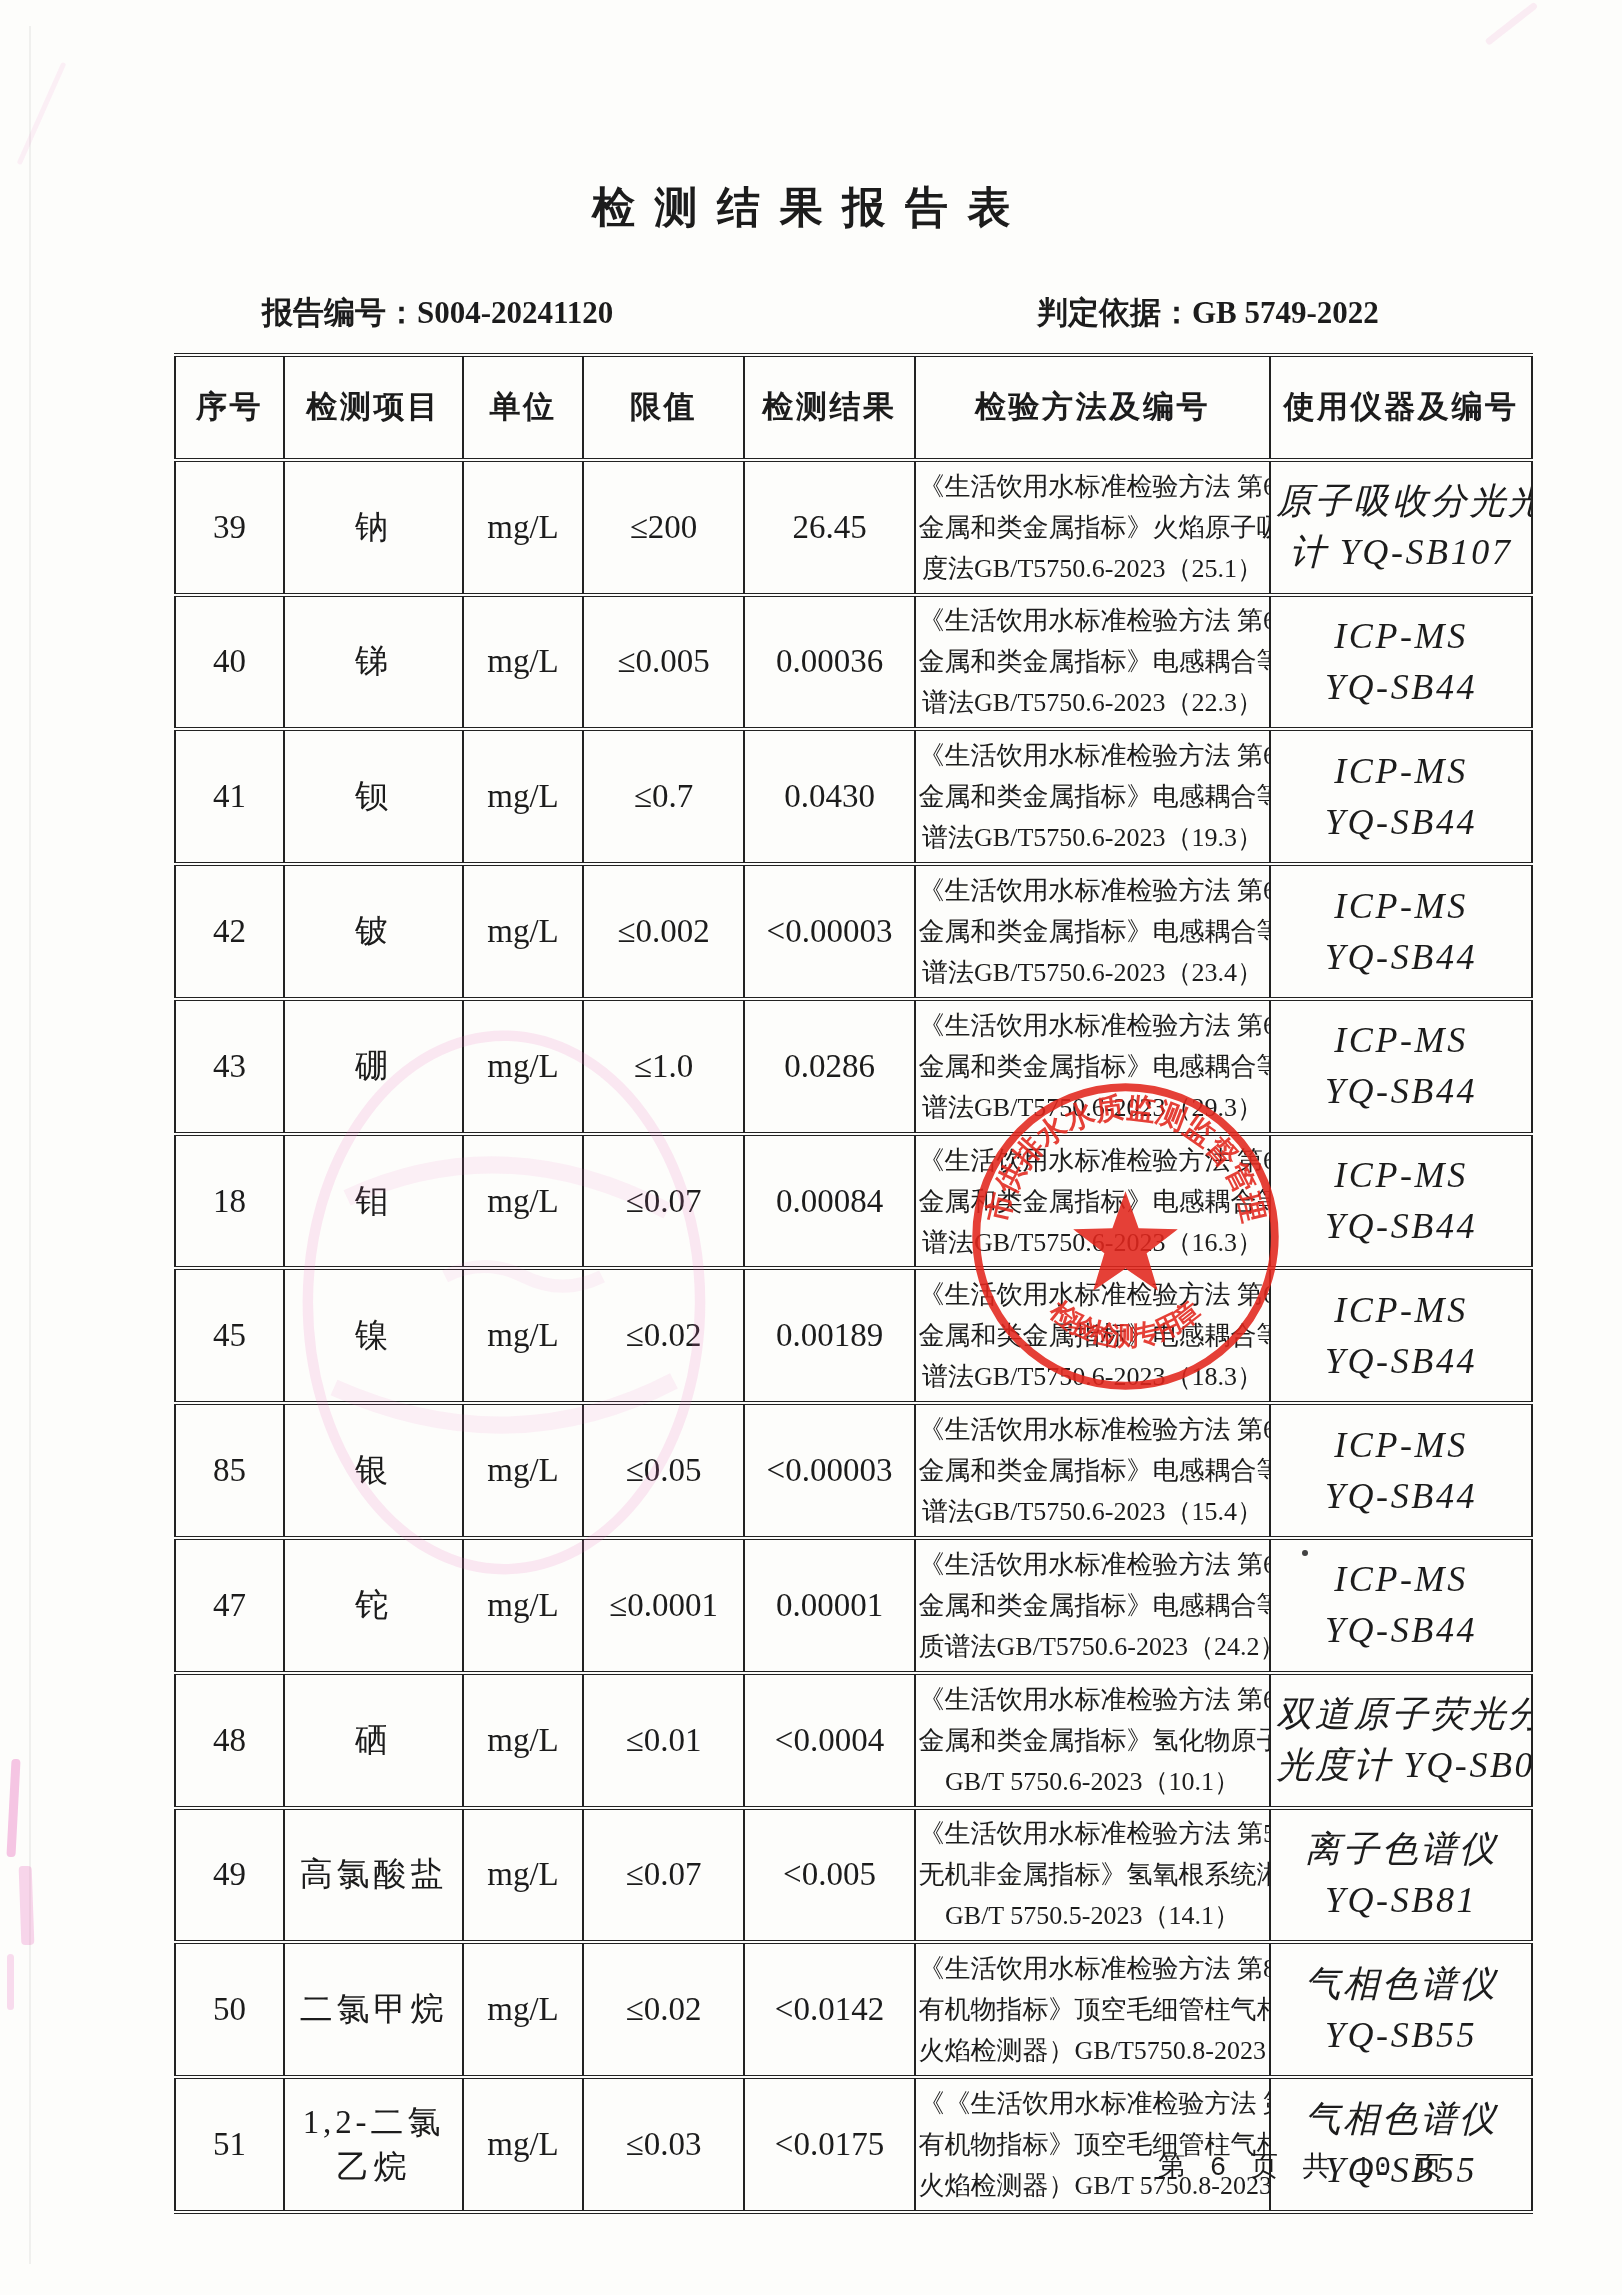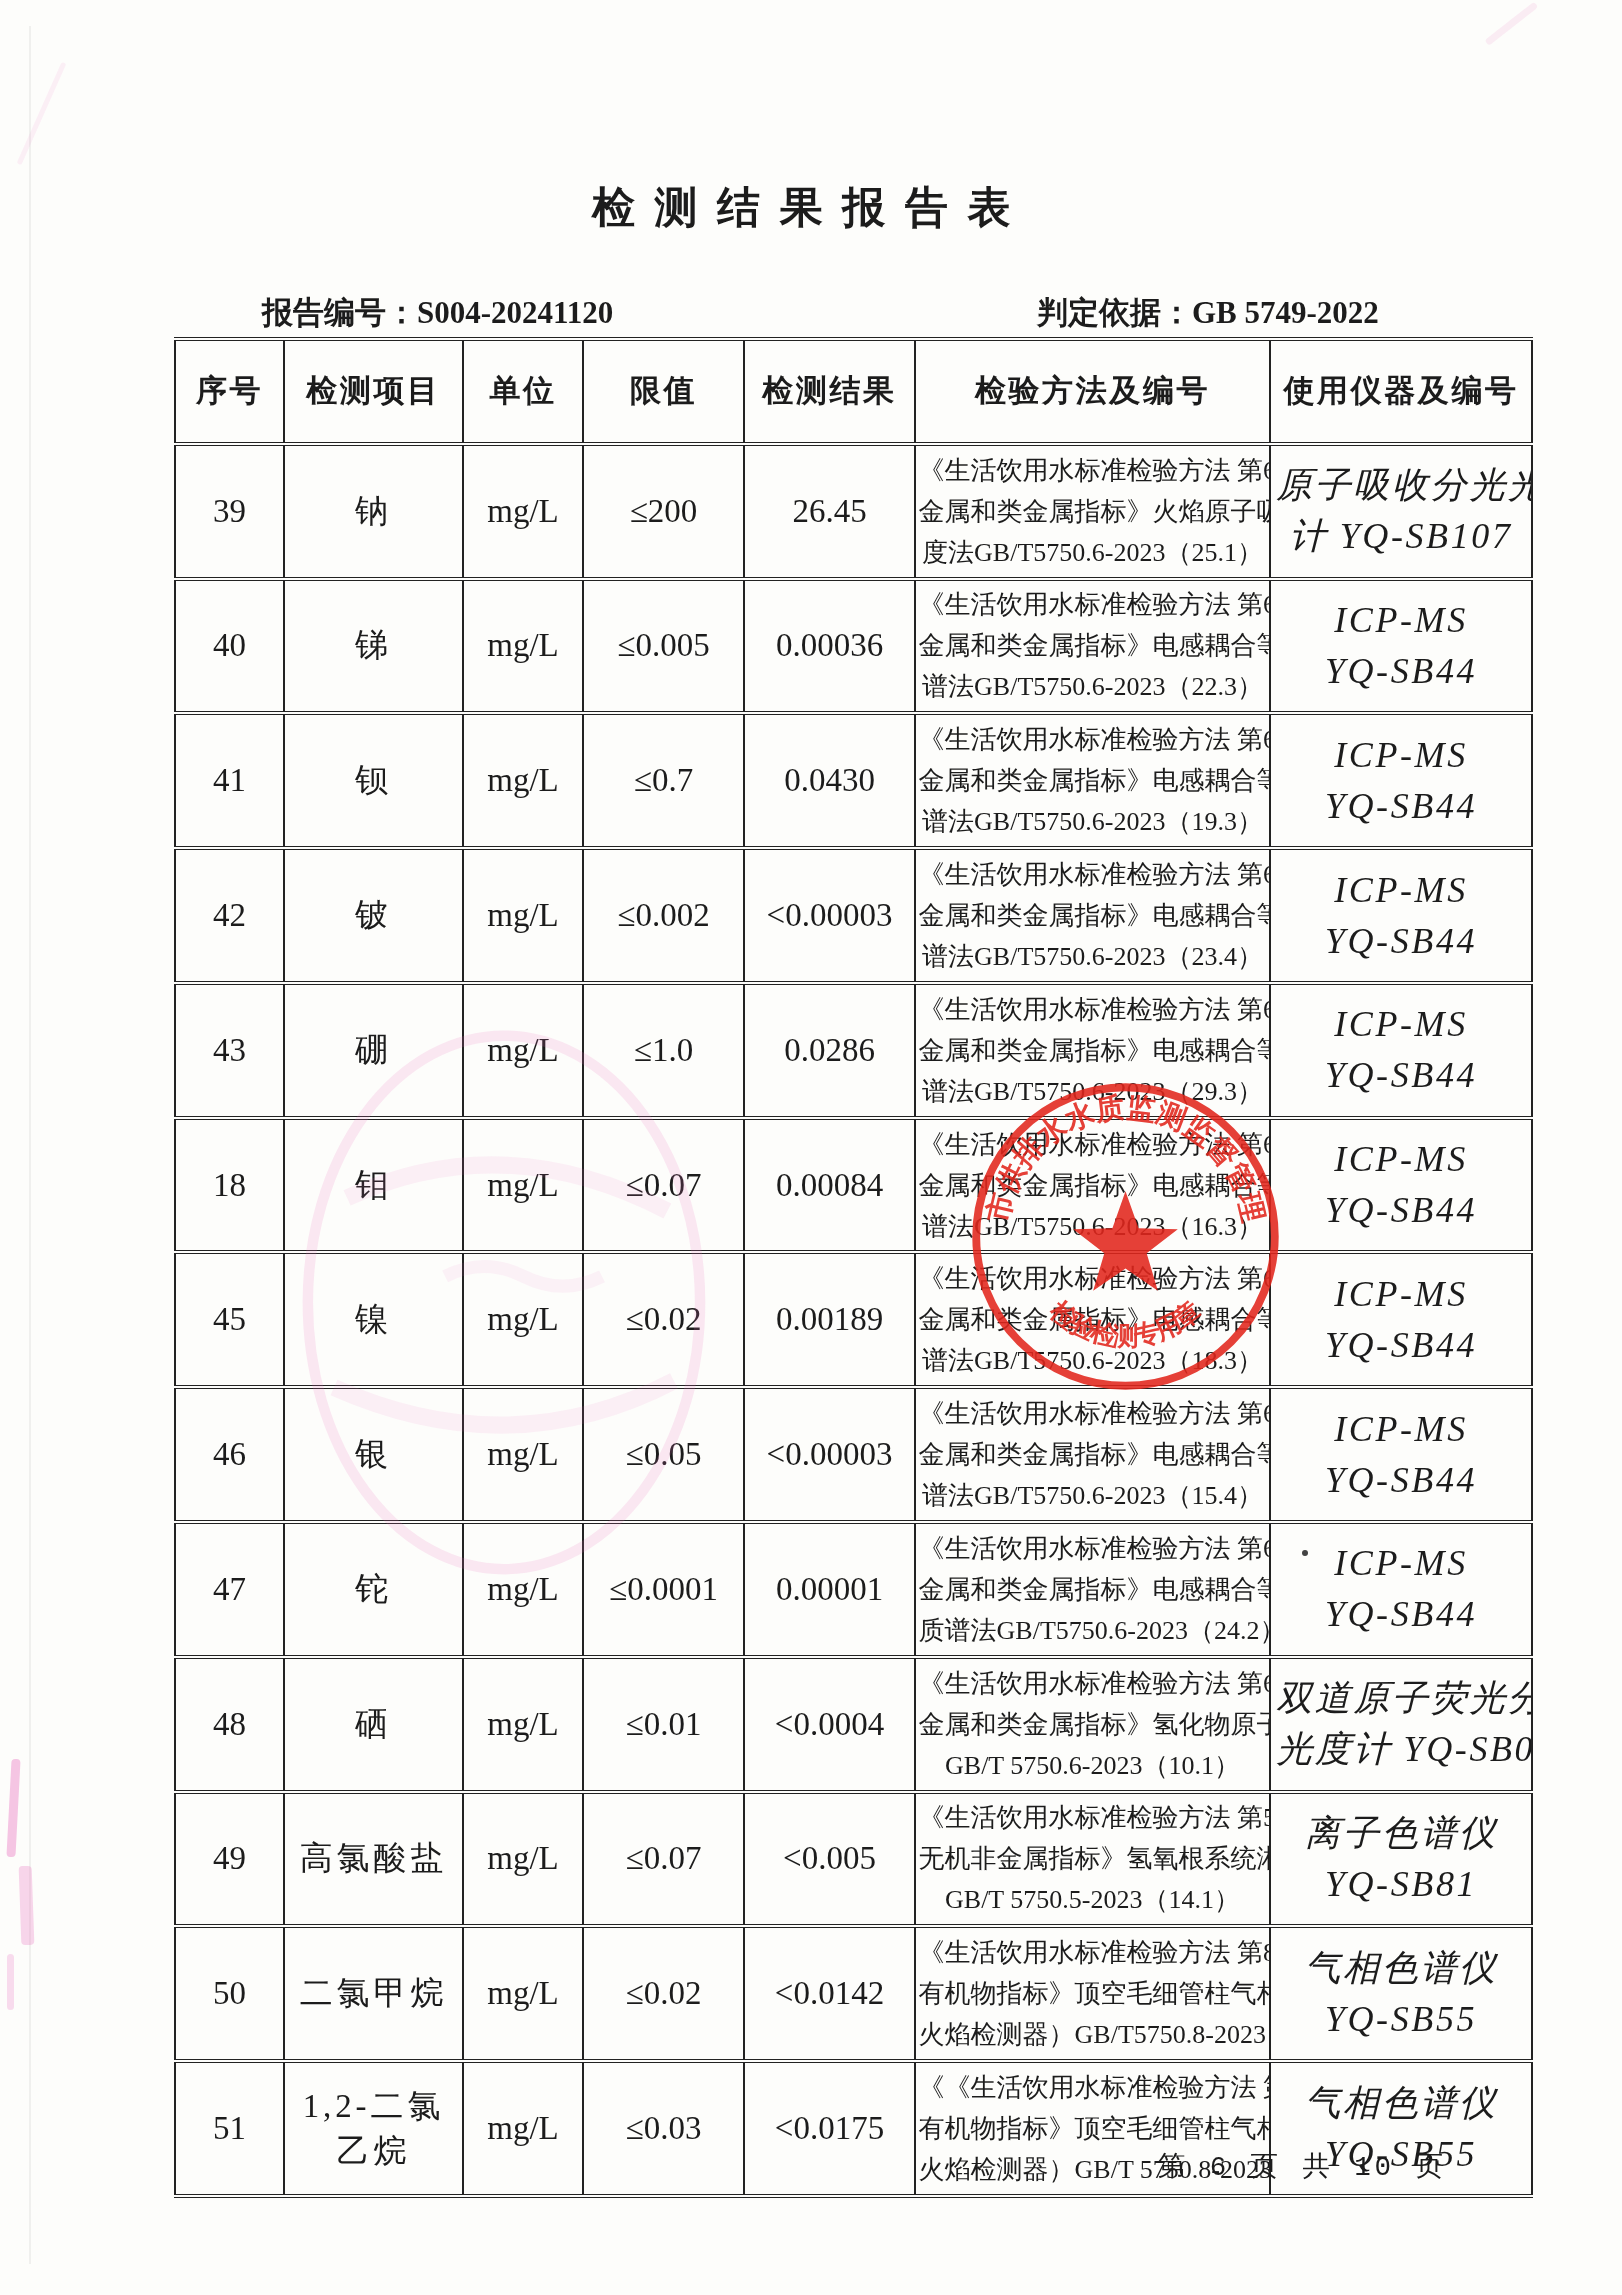--- a/index.html
+++ b/index.html
@@ -14,20 +14,21 @@
     position:absolute;left:0;top:179px;width:100%;
     text-align:center;font-size:43px;font-weight:bold;letter-spacing:19.6px;
   }
   .info-line span{position:absolute;top:292px;font-size:31px;font-weight:bold;white-space:nowrap;}
   .report-no{left:262px;}
   .basis{left:1037px;}
   .table-wrap{position:absolute;left:174px;top:337px;width:1357px;}
   table.results{
     width:1357px;border-collapse:collapse;table-layout:fixed;
     border:2.6px solid #222;
+    margin-top:16px;
   }
   table.results col.c-no{width:109px;}
   table.results col.c-item{width:179px;}
   table.results col.c-unit{width:120px;}
   table.results col.c-limit{width:161px;}
   table.results col.c-result{width:171px;}
   table.results col.c-method{width:355px;}
   table.results col.c-instr{width:262px;}
   th,td{
     border-left:2px solid #222;border-right:2px solid #222;
@@ -198,21 +199,21 @@
             <div class="mline">《生活饮用水标准检验方法 第6部分:</div>
             <div class="mline">金属和类金属指标》电感耦合等离子体质</div>
             <div class="mline">谱法GB/T5750.6-2023（18.3）</div>
           </td>
           <td class="instr">
             <div class="iline">ICP-MS</div>
             <div class="iline">YQ-SB44</div>
           </td>
         </tr>
         <tr>
-          <td class="no">46</td>
+          <td class="no">85</td>
           <td class="item">银</td>
           <td class="unit">mg/L</td>
           <td class="limit">≤0.05</td>
           <td class="result">&lt;0.00003</td>
           <td class="method">
             <div class="mline">《生活饮用水标准检验方法 第6部分:</div>
             <div class="mline">金属和类金属指标》电感耦合等离子体质</div>
             <div class="mline">谱法GB/T5750.6-2023（15.4）</div>
           </td>
           <td class="instr">

